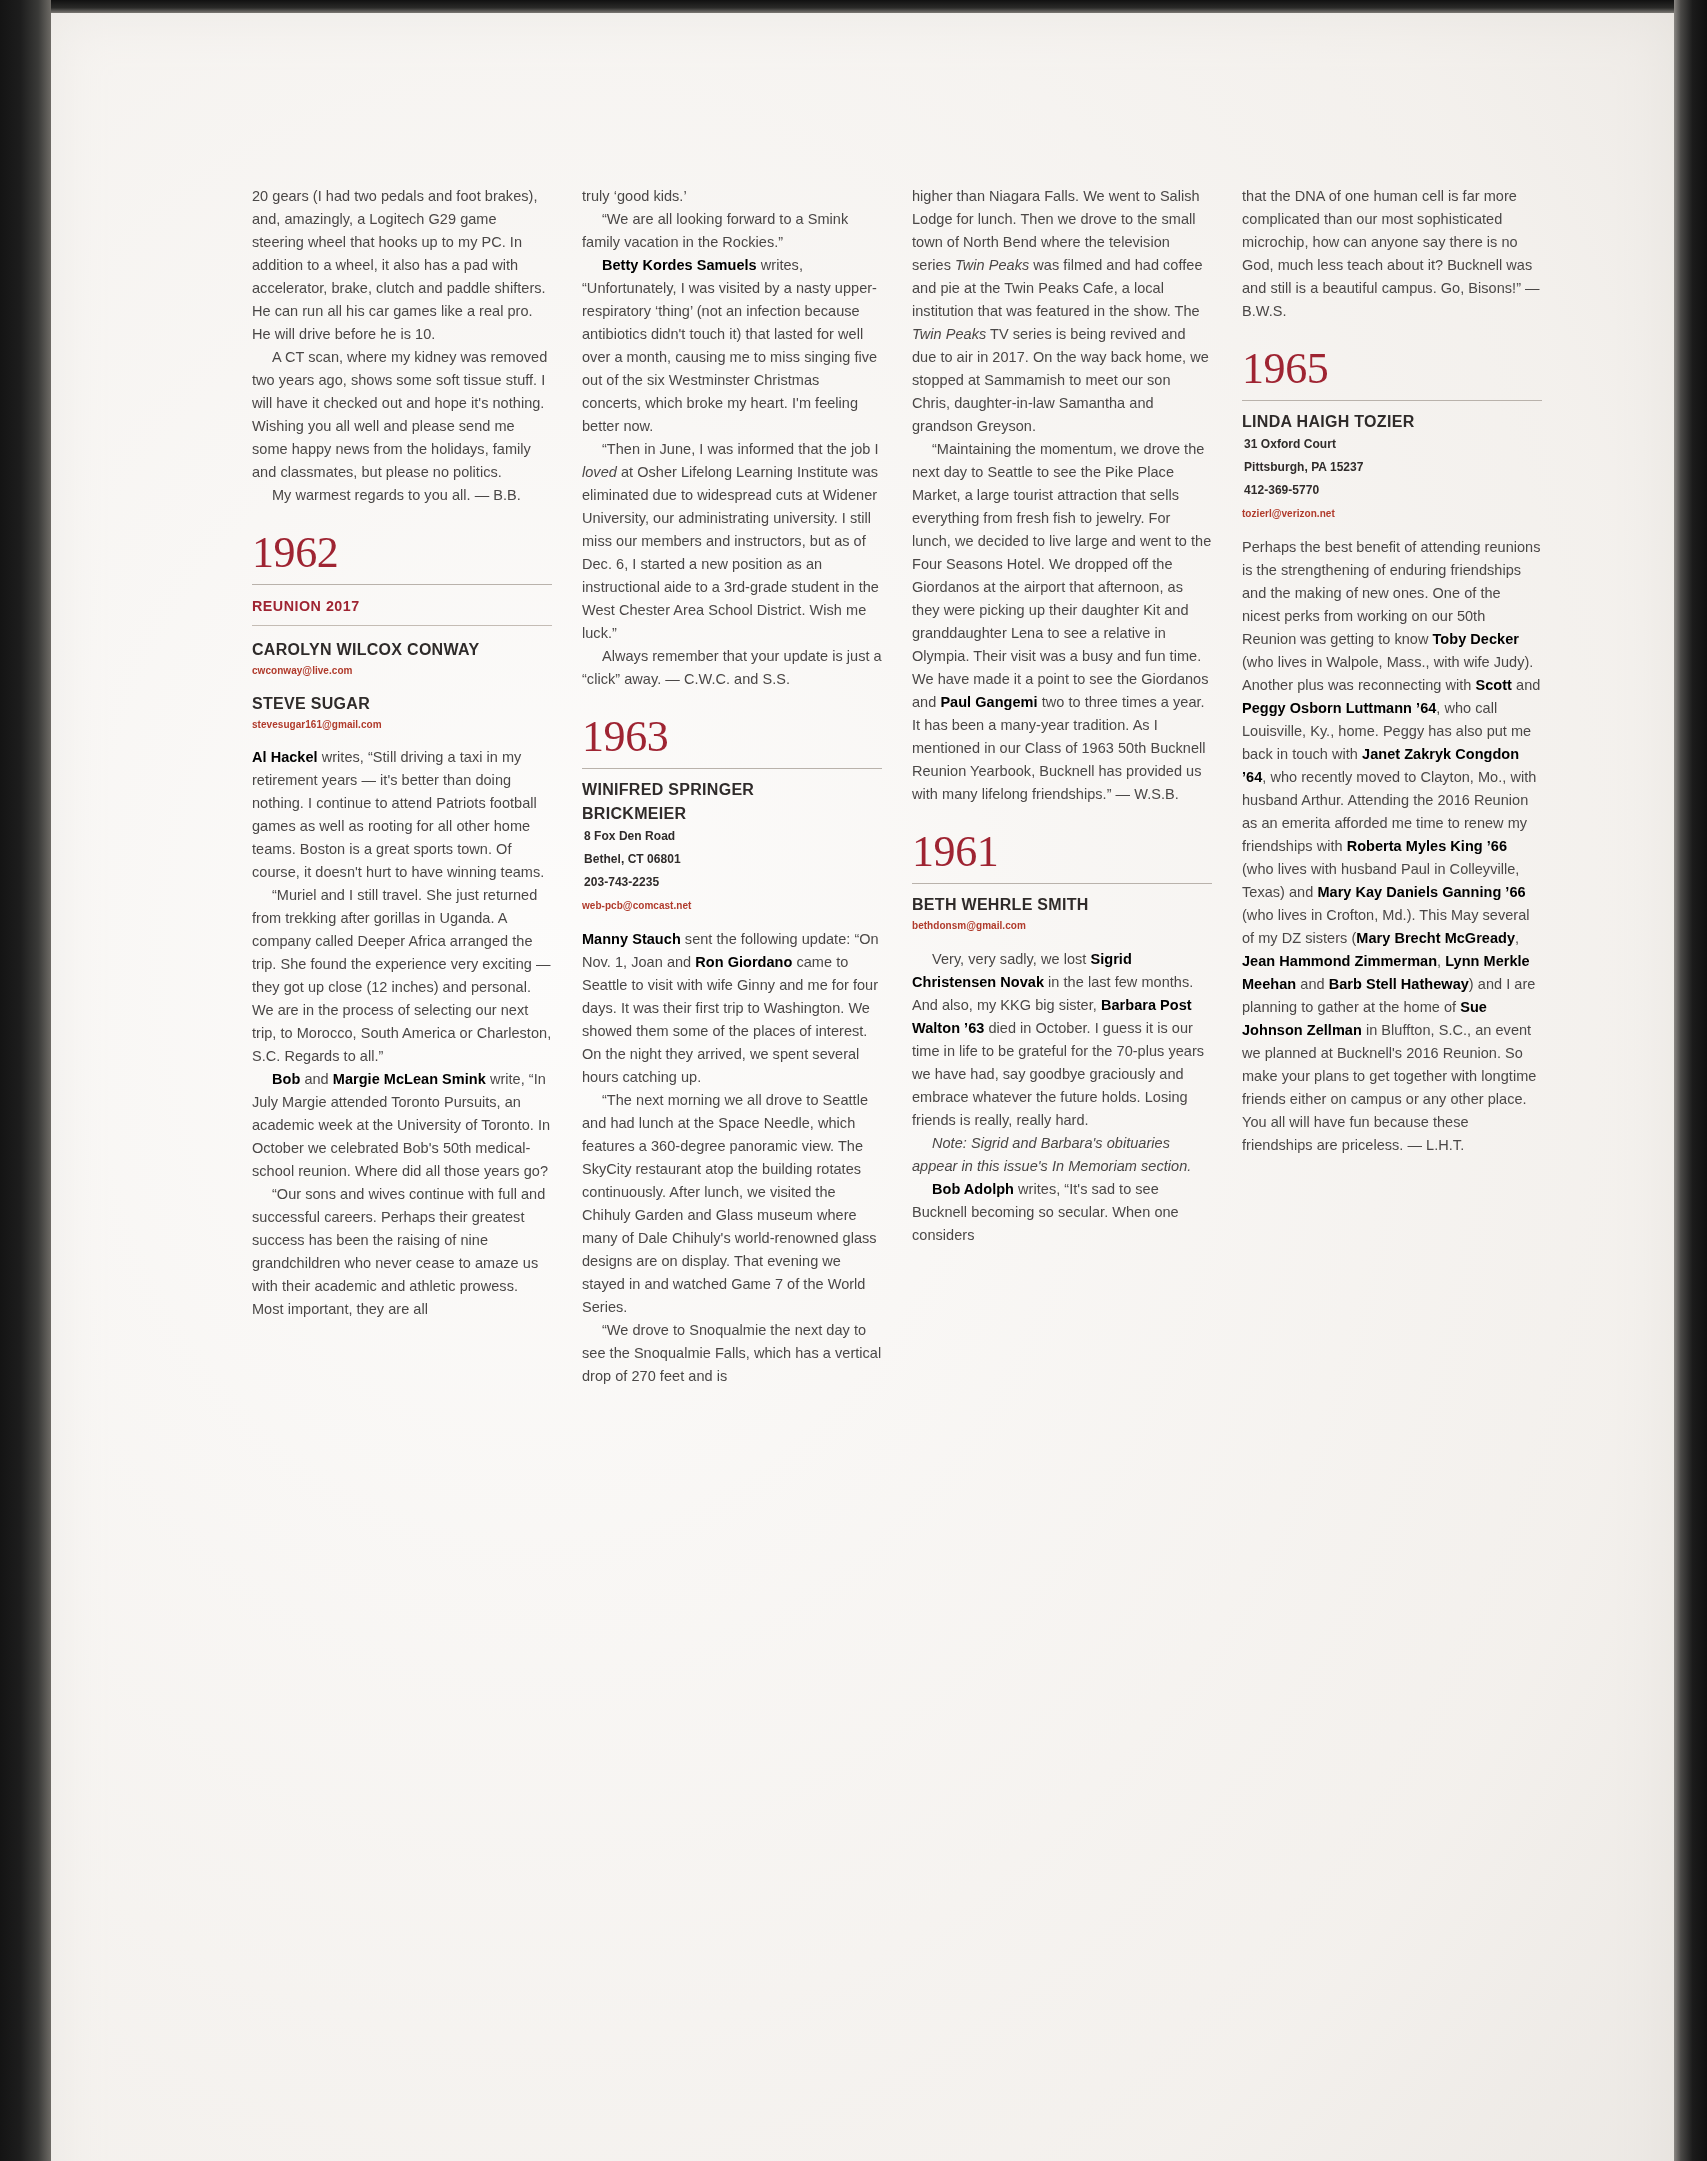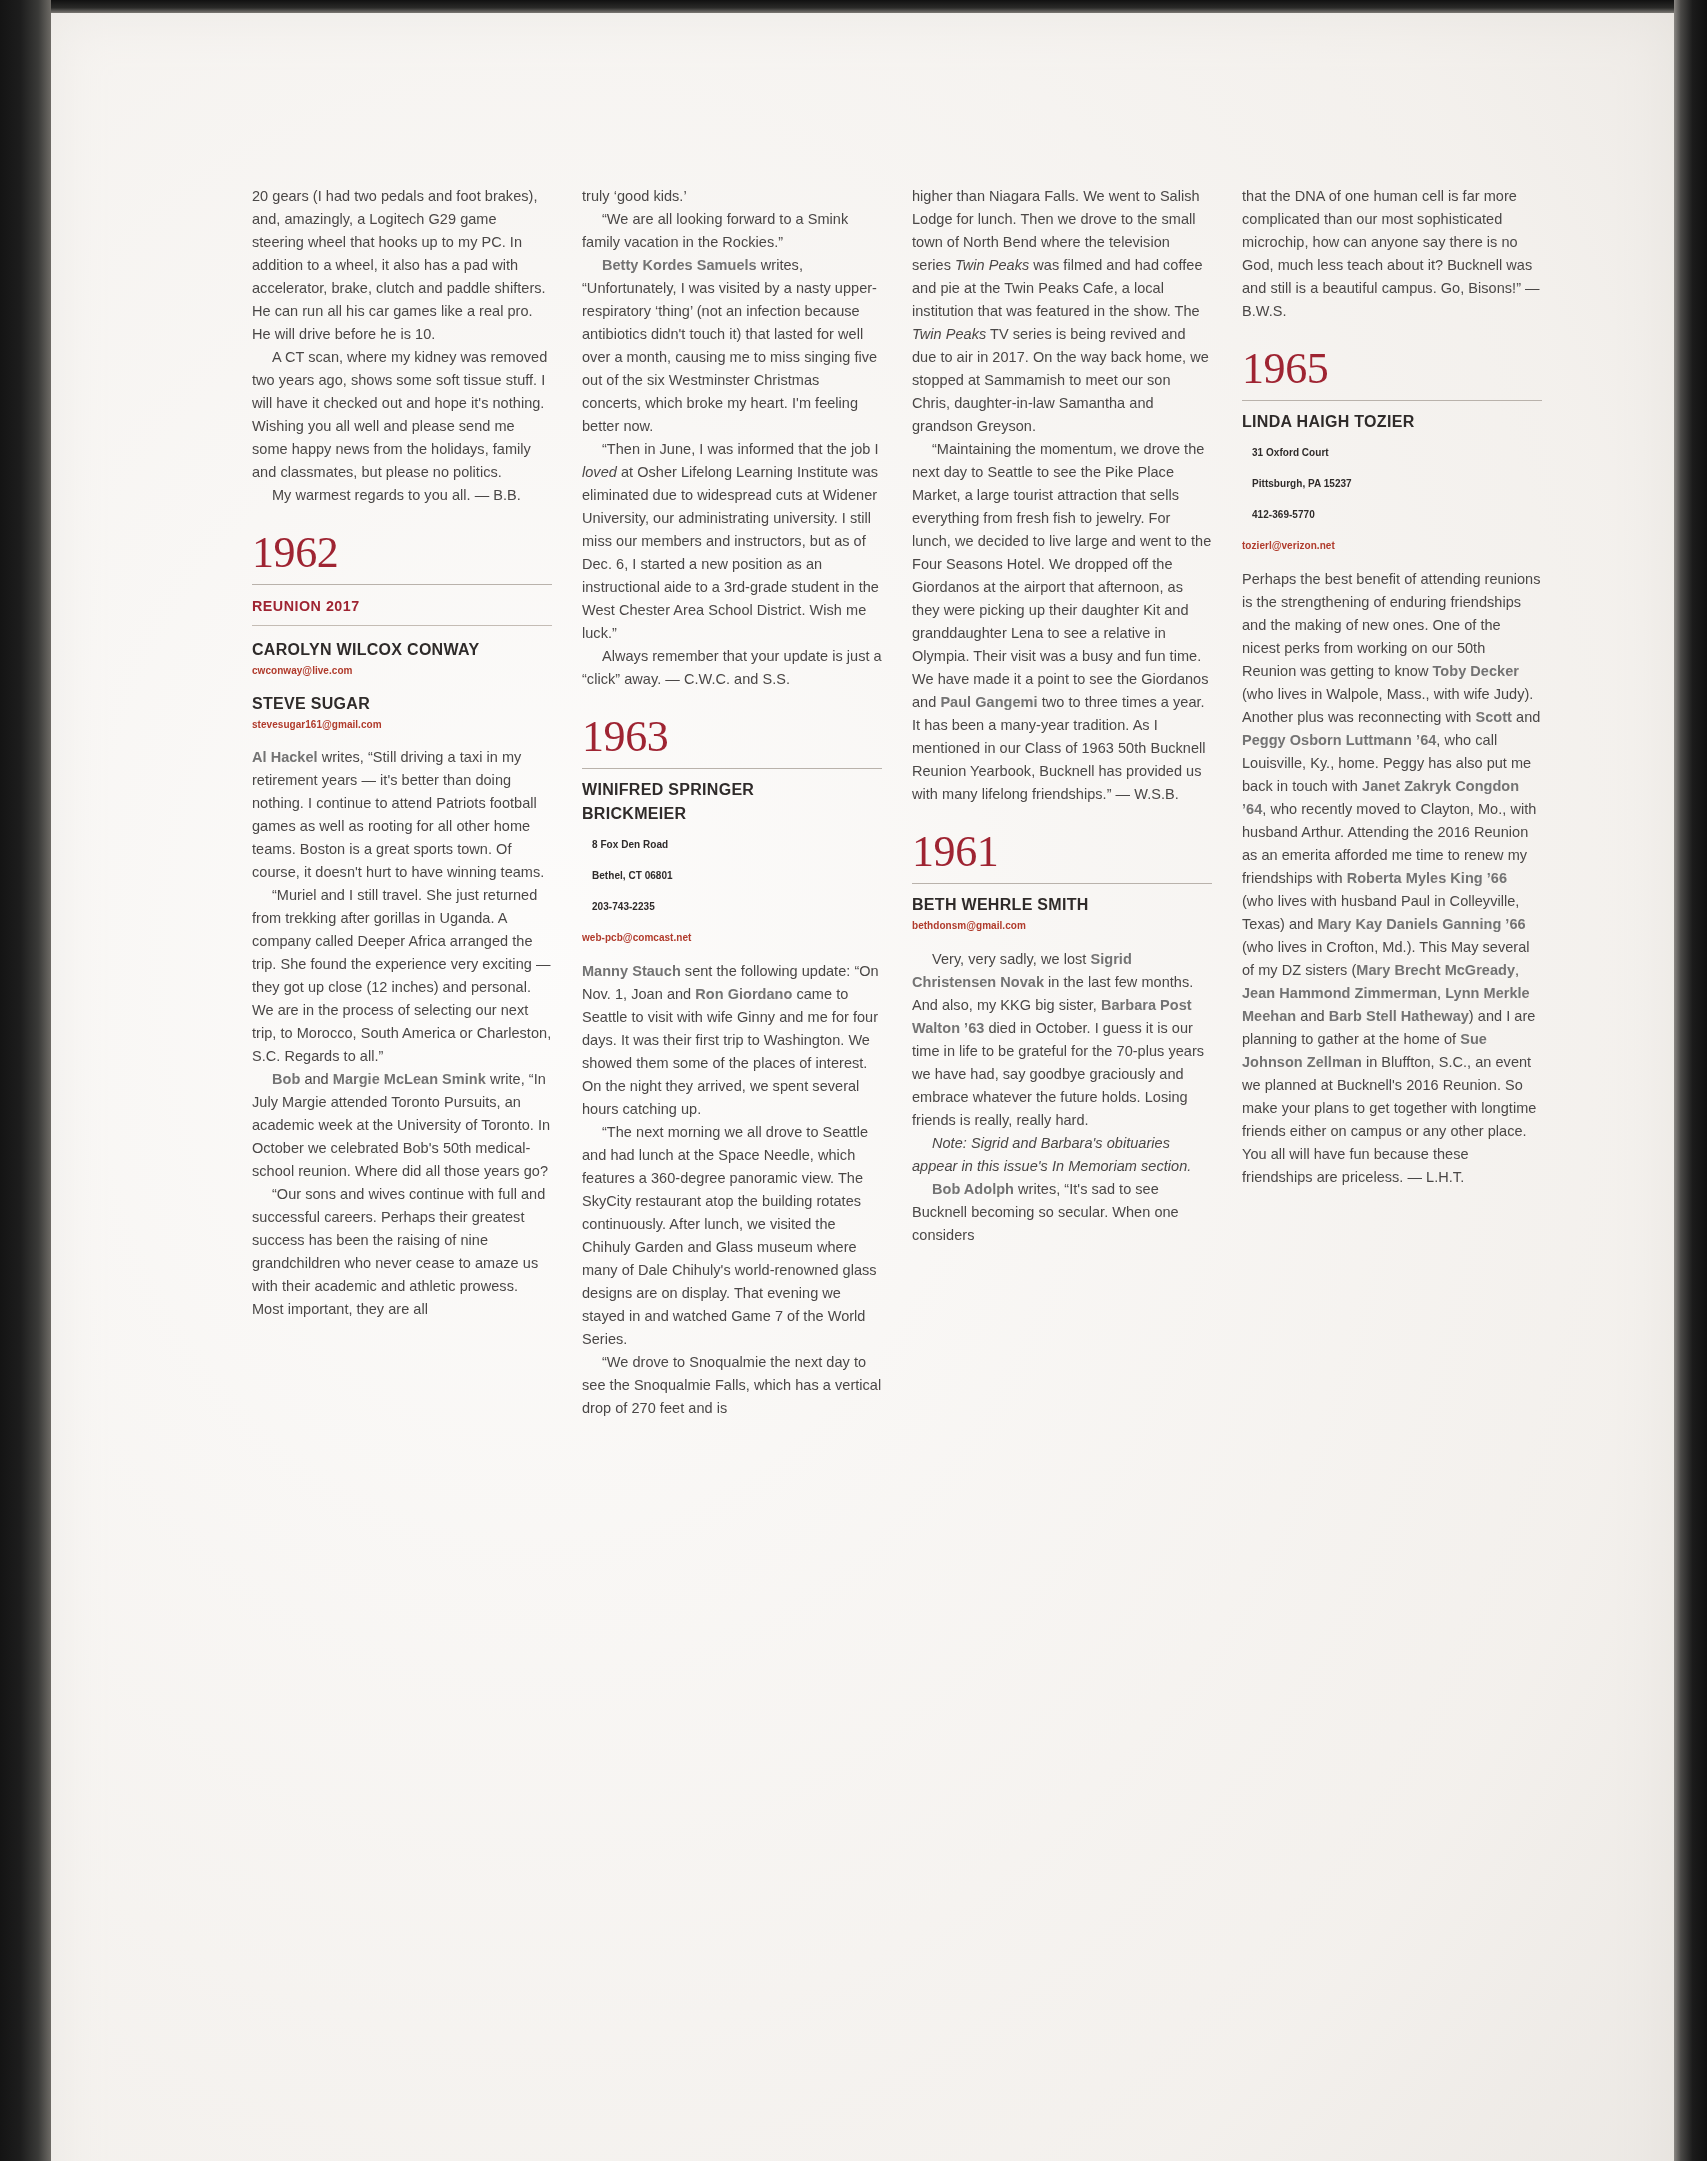--- a/index.html
+++ b/index.html
@@ -71,21 +71,21 @@
     letter-spacing: 0.04px;
   }
   .col p {
     margin: 0;
     text-align: left;
   }
   .col p.ind {
     text-indent: 20px;
   }
   .it { font-style: italic; }
-  .bd { font-weight: bold; color: #737373; }
+  .bd { font-weight: bold; color: #000000; }
 
   
   .year {
     font-family: "Liberation Serif", serif;
     color: #9f2432;
     font-size: 44px;
     line-height: 54px;
     letter-spacing: -0.4px;
     margin: 19px 0 3.5px 0;
     font-weight: 400;
@@ -110,23 +110,23 @@
     font-weight: bold;
     color: #2f2b2a;
     font-size: 16px;
     line-height: 21px;
     letter-spacing: 0.3px;
     margin: 3.5px 0 0 0;
   }
   .corr-line {
     font-weight: bold;
     color: #2f2b2a;
-    font-size: 10px;
+    font-size: 12px;
     line-height: 21px;
-    margin: 10px;
+    margin: 2px;
   }
   .email {
     color: #b03a2b;
     font-weight: bold;
     font-size: 10px;
     line-height: 21.6px;
     margin: 0 0 11.2px 0;
   }
 </style>
 </head>

